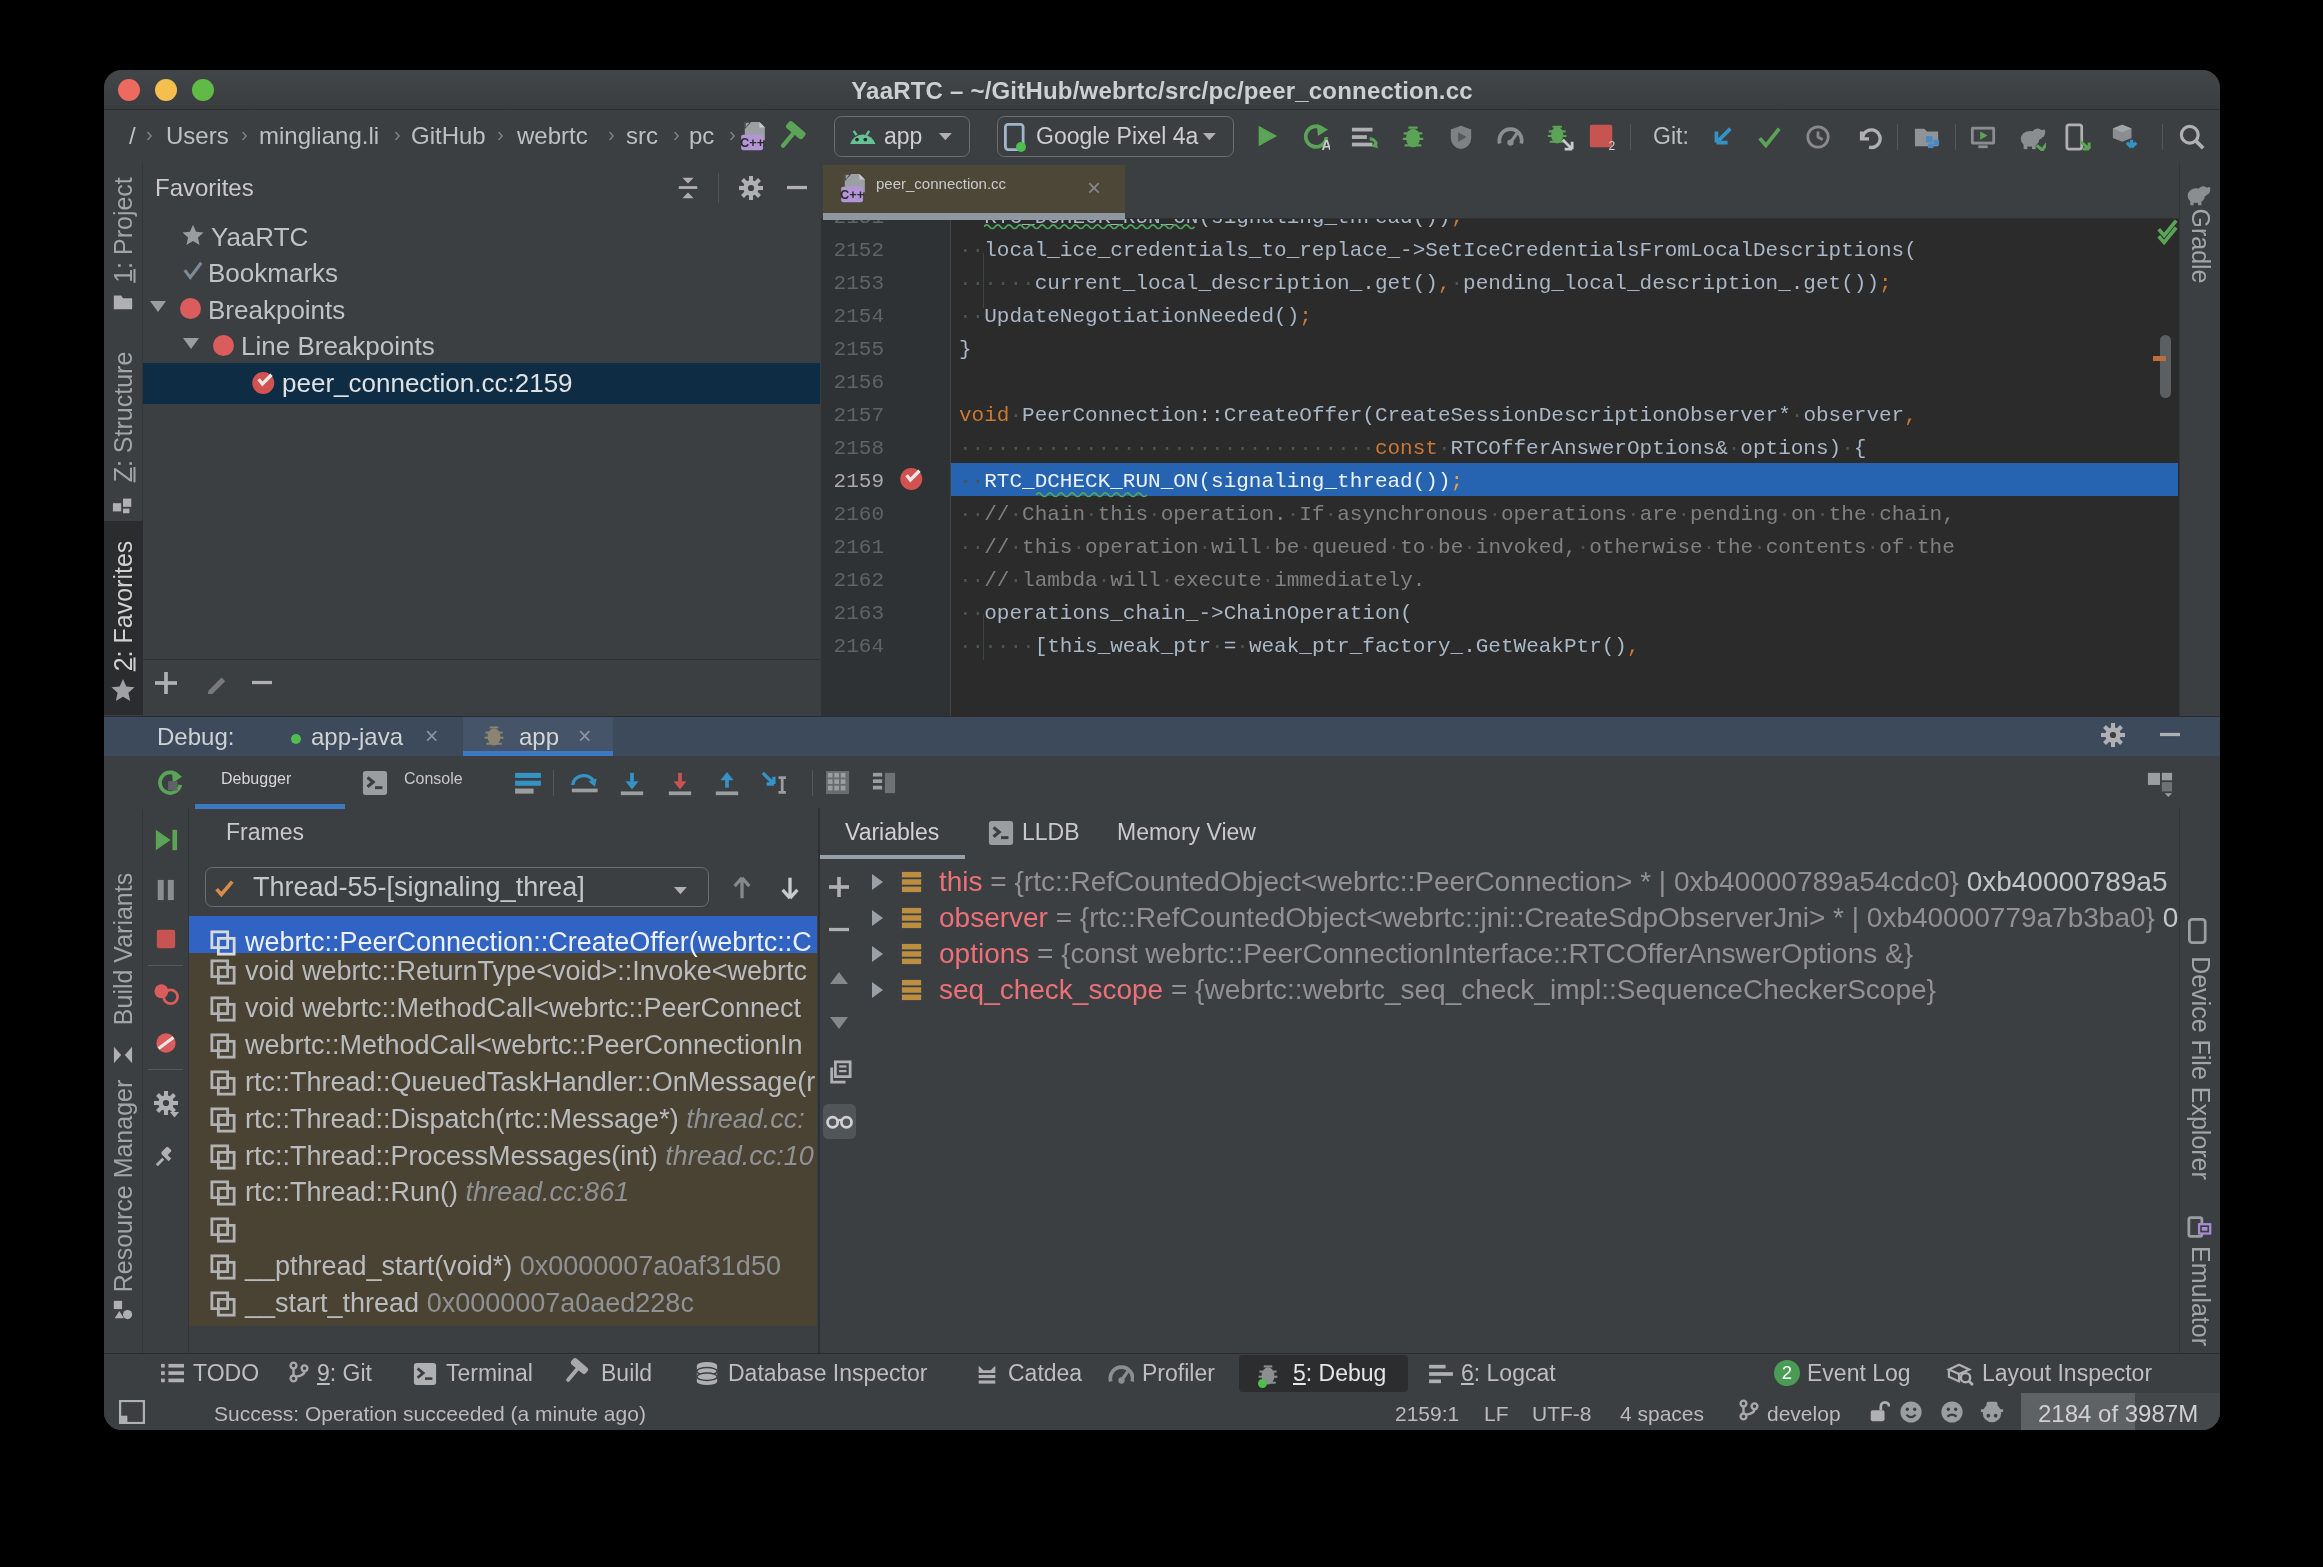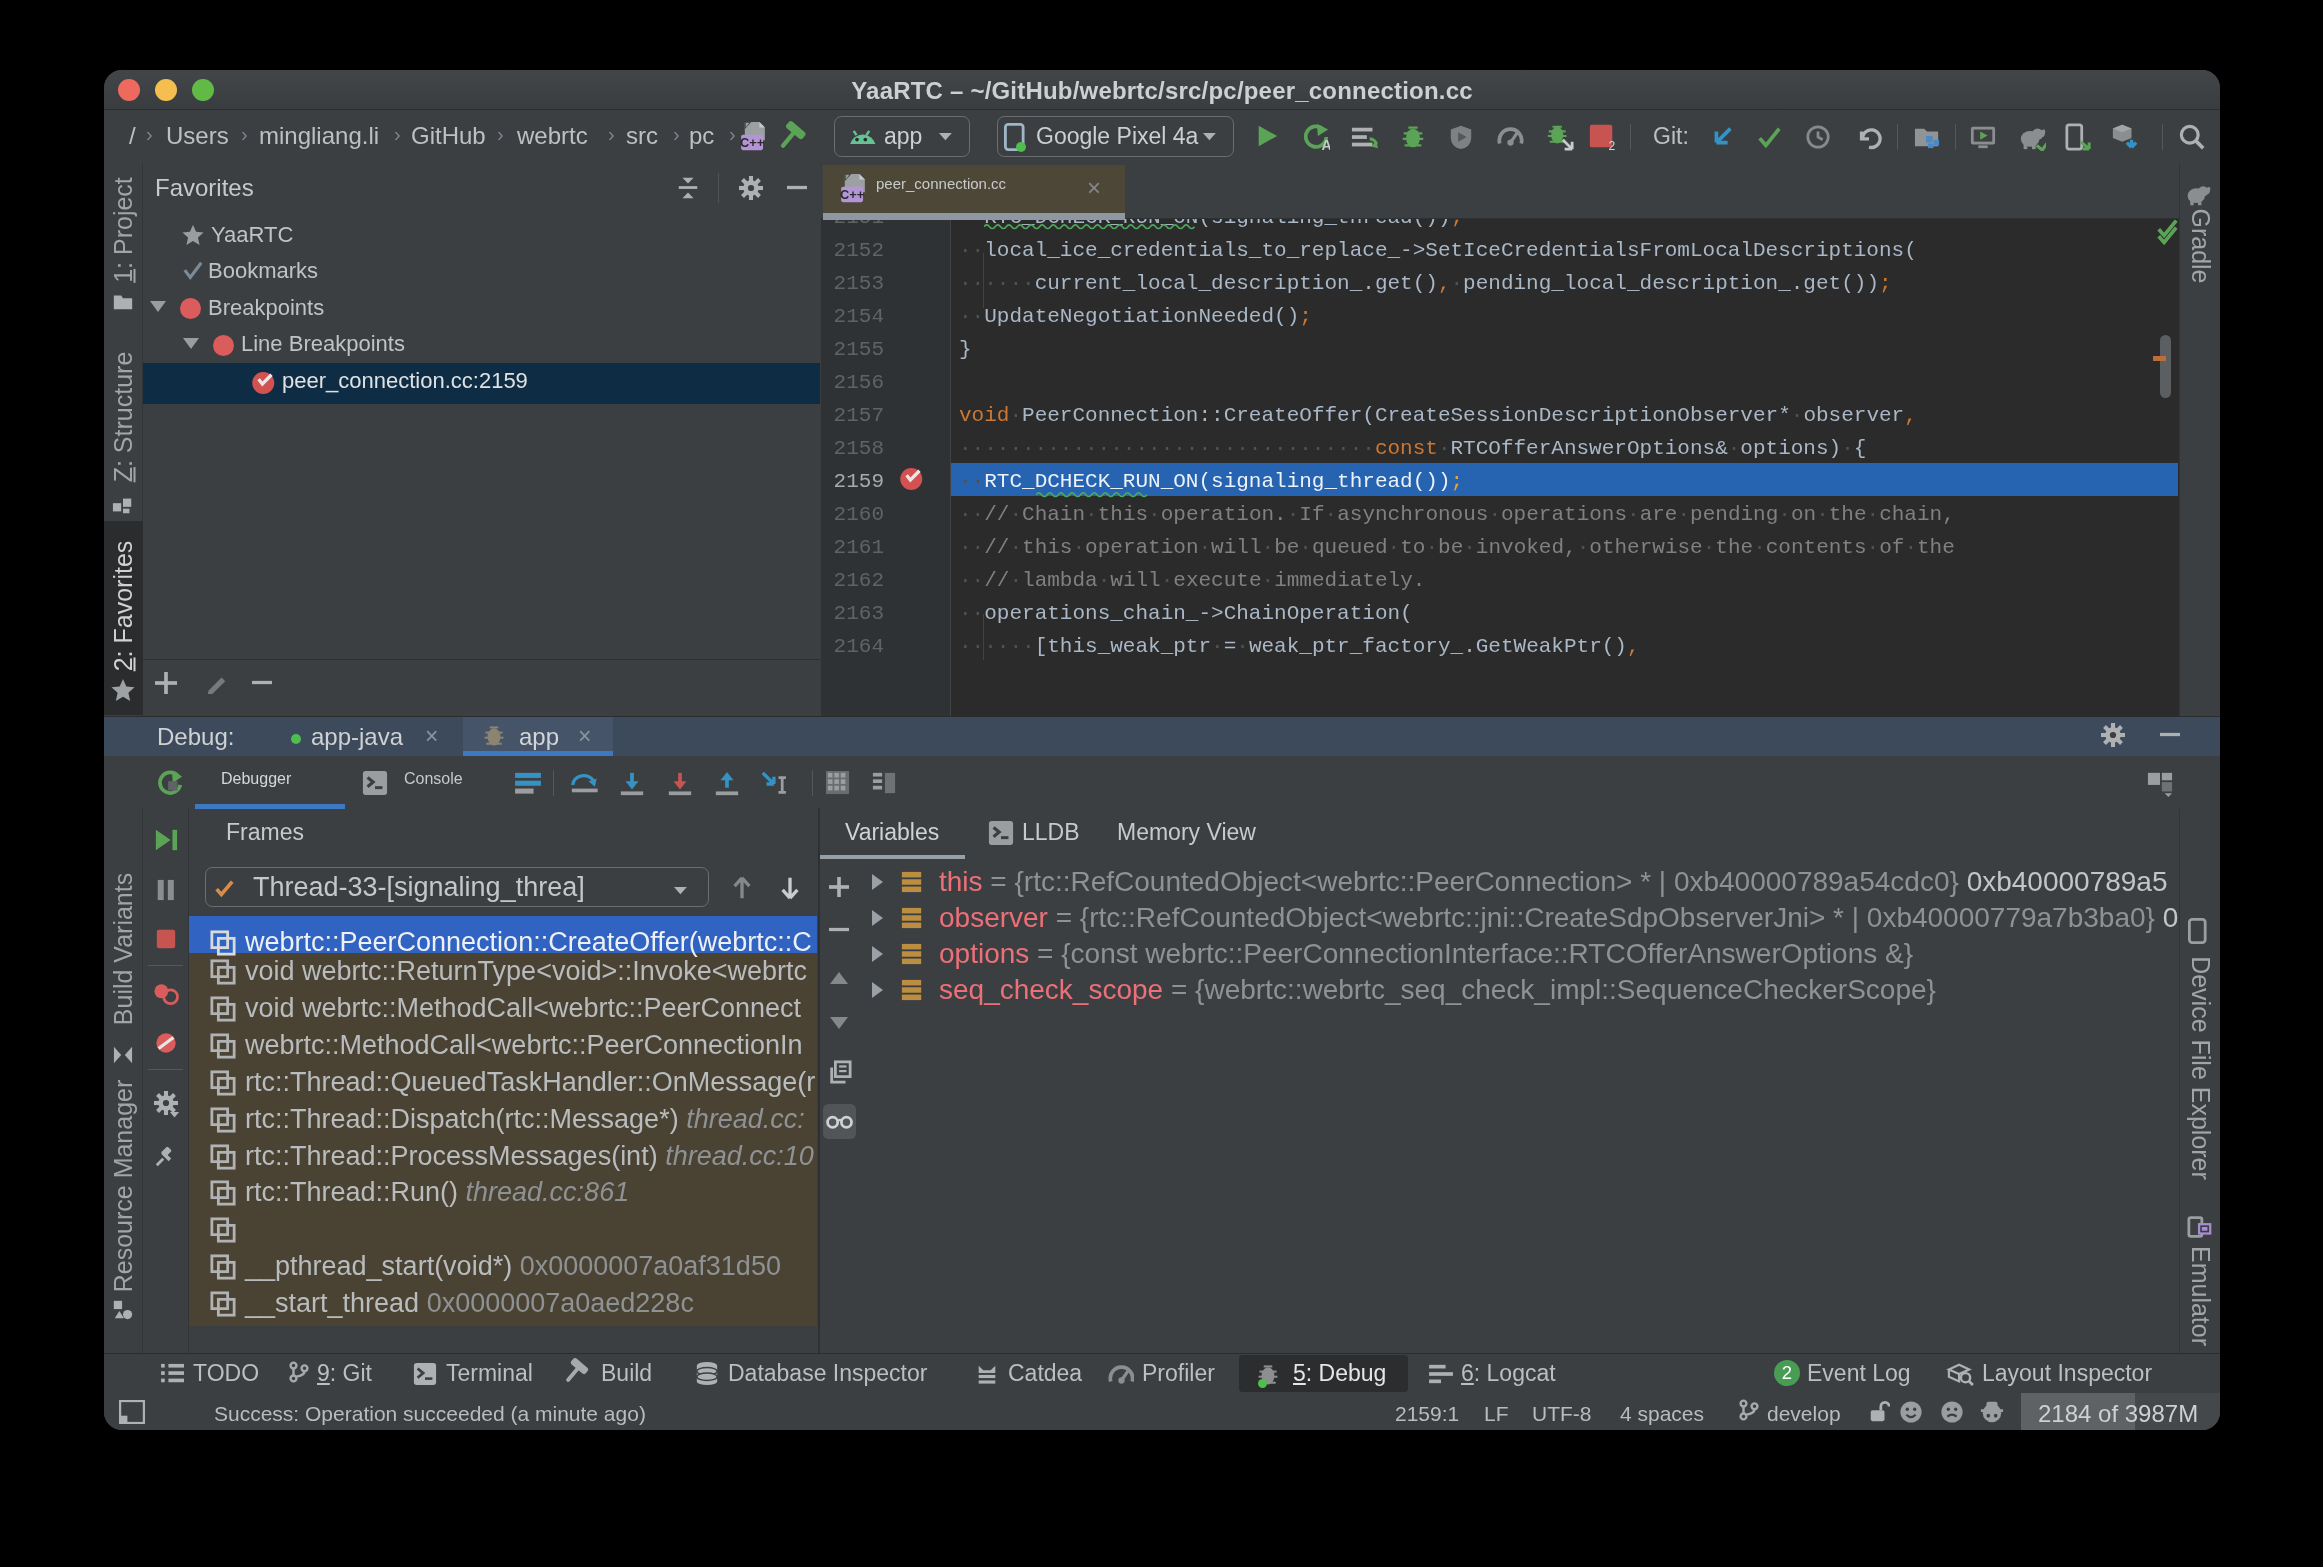--- a/index.html
+++ b/index.html
@@ -8,21 +8,21 @@
 .sep{background:#55585a;width:0.9px}
 #titlebar{left:0;top:0;width:2116px;height:40px;background:linear-gradient(#434649,#3a3d3f);border-bottom:0.9px solid #2b2d2f}
 #title{width:2116px;text-align:center;top:7.4px;font-size:24px;color:#cdd0d2;font-weight:600;letter-spacing:0.2px}
 #toolbar{left:0;top:40px;width:2116px;height:54px;background:#3c3f41;border-bottom:0.9px solid #2e3133}
 .crumb{top:52px;font-size:24px;color:#bdc0c2}
 .chev{top:53px;font-size:20px;color:#7e868e}
 .ddbox{border:1.8px solid #6b6f73;border-radius:7.4px;background:#3c3f41}
 .vlabel{font-size:25px;color:#a2a5a7;white-space:nowrap}
 #lstripe{left:0;top:93px;width:39px;height:1190px;background:#3c3f41;border-right:0.9px solid #323537}
 #favpanel{left:39px;top:93px;width:677px;height:553px;background:#3c3f41}
-.treetxt{font-size:22px;color:#c0c3c5;white-space:nowrap}
+.treetxt{font-size:26px;color:#c0c3c5;white-space:nowrap}
 #editor{left:717px;top:93px;width:1358px;height:553px;background:#2b2b2b;overflow:hidden}
 .code,.lnum{font-family:"Liberation Mono",monospace;font-size:21px;line-height:33px;white-space:pre}
 .code i{font-style:normal;color:#4c5355}
 .code .k{color:#cc7832}.code .p{color:#cc7832}.code .c{color:#808080}
 .code .hl{color:#ecf2f8}.code .hp{color:#e8a33d}
 .lnum{color:#5f6365;text-align:right}
 .lnum .cur{color:#a7a9ab}
 #rstripe{left:2075px;top:93px;width:42px;height:1190px;background:#3c3f41;border-left:0.9px solid #323537}
 #dbghead{left:0;top:646px;width:2116px;height:40px;background:#3c4a5c;border-top:0.9px solid #2a2c2e}
 #dbgtools{left:0;top:686px;width:2116px;height:53px;background:#3c3f41}
@@ -486,21 +486,21 @@
     </svg>
 <svg class="a" style="left:50px;top:1074px" width="24" height="24" viewBox="0 0 26 26">
       <rect x="10" y="3" width="7" height="10" rx="1.5" fill="#aeb0b2" transform="rotate(45 13 8)"></rect>
 <rect x="8" y="11" width="11" height="4" fill="#aeb0b2" transform="rotate(45 13 13)"></rect>
 <line x1="10" y1="16" x2="3" y2="23" stroke="#aeb0b2" stroke-width="3"></line>
     </svg>
 <div class="a ddbox" style="left:101px;top:797px;width:504px;height:40px"></div>
 <svg class="a" style="left:109px;top:807px" width="22" height="22" viewBox="0 0 24 24">
       <path d="M4 13.200000000000001 L9.120000000000001 19 L21 5" stroke="#d98b4a" stroke-width="4" fill="none"></path>
     </svg>
-<div class="a" style="left:149px;top:802px;font-size:27px;color:#c5c8ca">Thread-33-[signaling_threa]</div>
+<div class="a" style="left:149px;top:802px;font-size:27px;color:#c5c8ca">Thread-55-[signaling_threa]</div>
 <svg class="a" style="left:569px;top:816px" width="14.8" height="9.2" viewBox="0 0 16 10">
       <path d="M1 1 L8.0 9.0 L15 1 Z" fill="#aeb0b2"></path>
     </svg>
 <svg class="a" style="left:626px;top:805px" width="24" height="26" viewBox="0 0 26 28">
       <path d="M13 3 V25 M13 3 L5 12 M13 3 L21 12" stroke="#85888a" stroke-width="3.6" fill="none"></path>
     </svg>
 <svg class="a" style="left:674px;top:805px" width="24" height="26" viewBox="0 0 26 28">
       <path d="M13 3 V25 M13 25 L5 16 M13 25 L21 16" stroke="#c9cbcd" stroke-width="3.6" fill="none"></path>
     </svg>
 <div class="a" style="left:85px;top:846px;width:628px;height:37px;background:#3063c2"></div>

